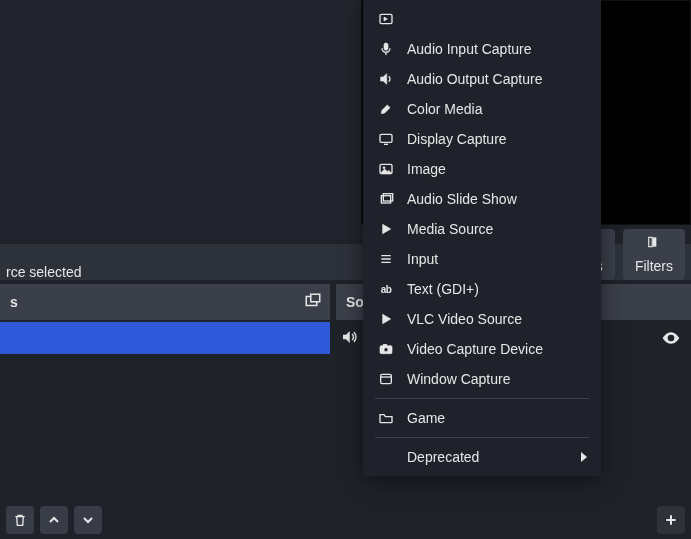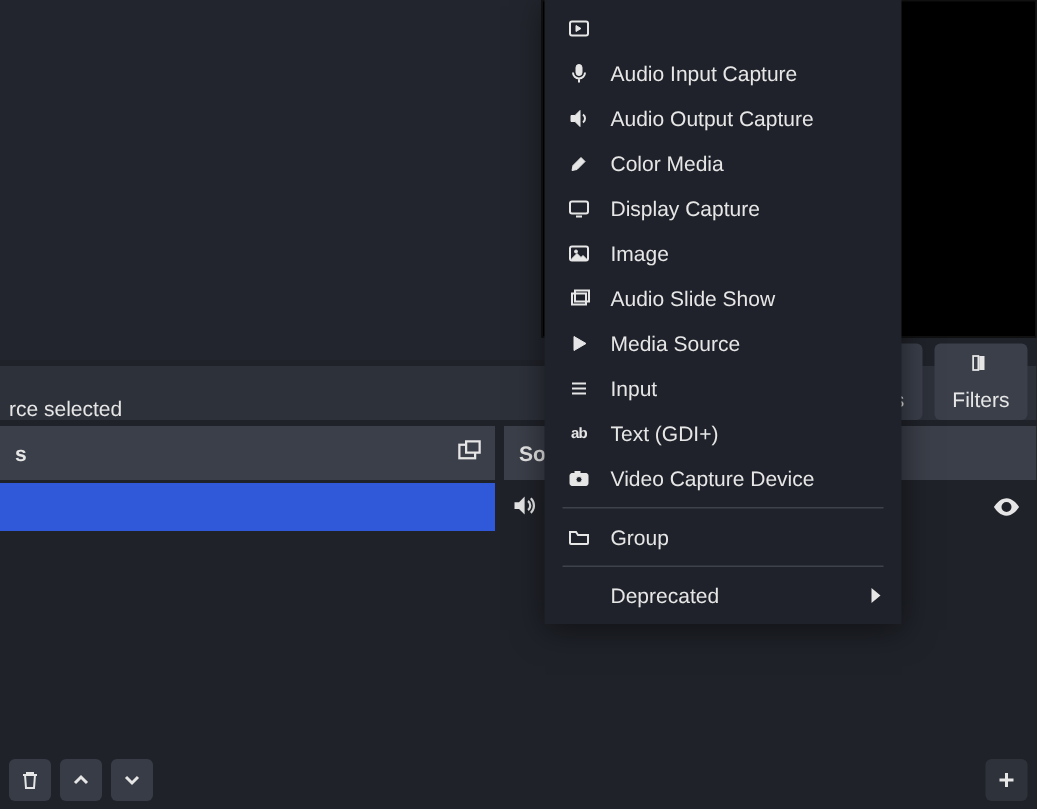--- a/index.html
+++ b/index.html
@@ -329,42 +329,59 @@
     <span class="mlabel">Input</span>
   </div>
 
   <div class="menu-item">
     <span class="micon">
         <span class="ab-icon">ab</span>
       </span>
     <span class="mlabel">Text (GDI+)</span>
   </div>
 
+  <div class="menu-item">
+    <span class="micon">
+        <svg viewBox="0 0 24 24">
+          <path fill="#e6e6e6" d="M7 5v14l12-7z"></path>
+        </svg>
+      </span>
+    <span class="mlabel">VLC Video Source</span>
+  </div>
 
   <div class="menu-item">
     <span class="micon">
         <svg viewBox="0 0 24 24">
           <rect x="3" y="7" width="18" height="12" rx="2" fill="#e6e6e6"></rect>
           <circle cx="12" cy="13" r="3" fill="#1f222a"></circle>
           <rect x="8" y="5" width="5" height="3" fill="#e6e6e6"></rect>
         </svg>
       </span>
     <span class="mlabel">Video Capture Device</span>
   </div>
 
+  <div class="menu-item">
+    <span class="micon">
+        <svg viewBox="0 0 24 24">
+          <rect x="4" y="5" width="16" height="14" rx="2" fill="none" stroke="#e6e6e6" stroke-width="2"></rect>
+          <path stroke="#e6e6e6" stroke-width="2" d="M4 9h16"></path>
+        </svg>
+      </span>
+    <span class="mlabel">Window Capture</span>
+  </div>
 
   <div class="menu-sep"></div>
 
   <div class="menu-item">
     <span class="micon">
         <svg viewBox="0 0 24 24">
           <path fill="none" stroke="#e6e6e6" stroke-width="2" d="M3 7h6l2 3h10v8a1 1 0 01-1 1H4a1 1 0 01-1-1V7z"></path>
         </svg>
       </span>
-    <span class="mlabel">Group</span>
+    <span class="mlabel">Game</span>
   </div>
 
   <div class="menu-sep"></div>
 
   <div class="menu-item">
     <span class="micon"></span>
     <span class="mlabel">Deprecated</span>
     <span class="submenu-arrow"></span>
   </div>
 

